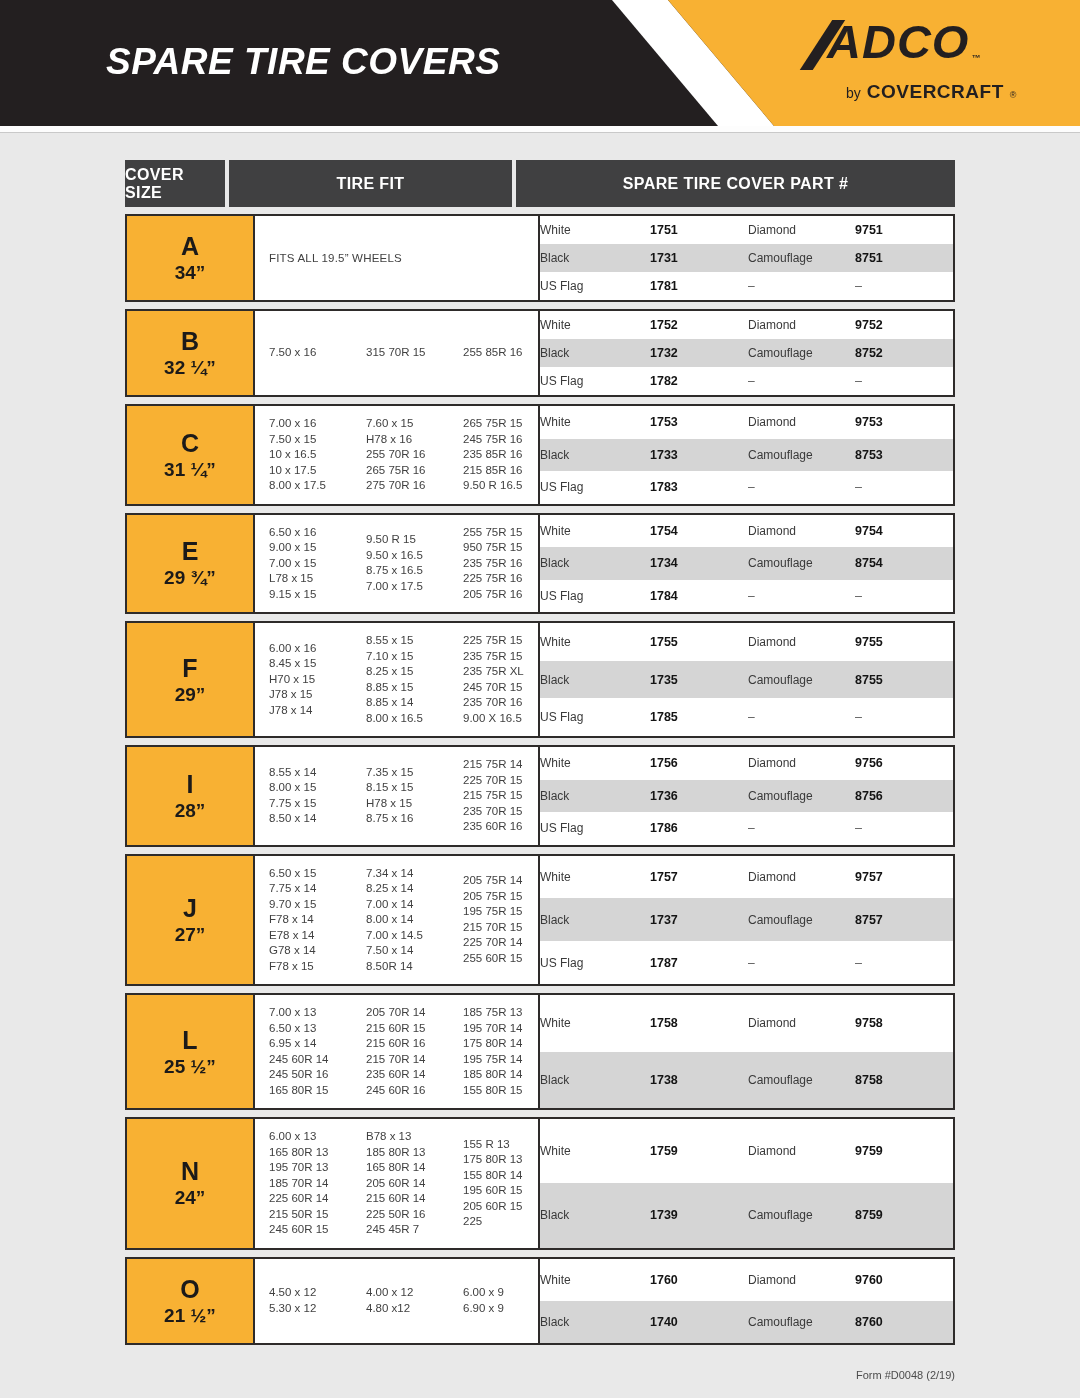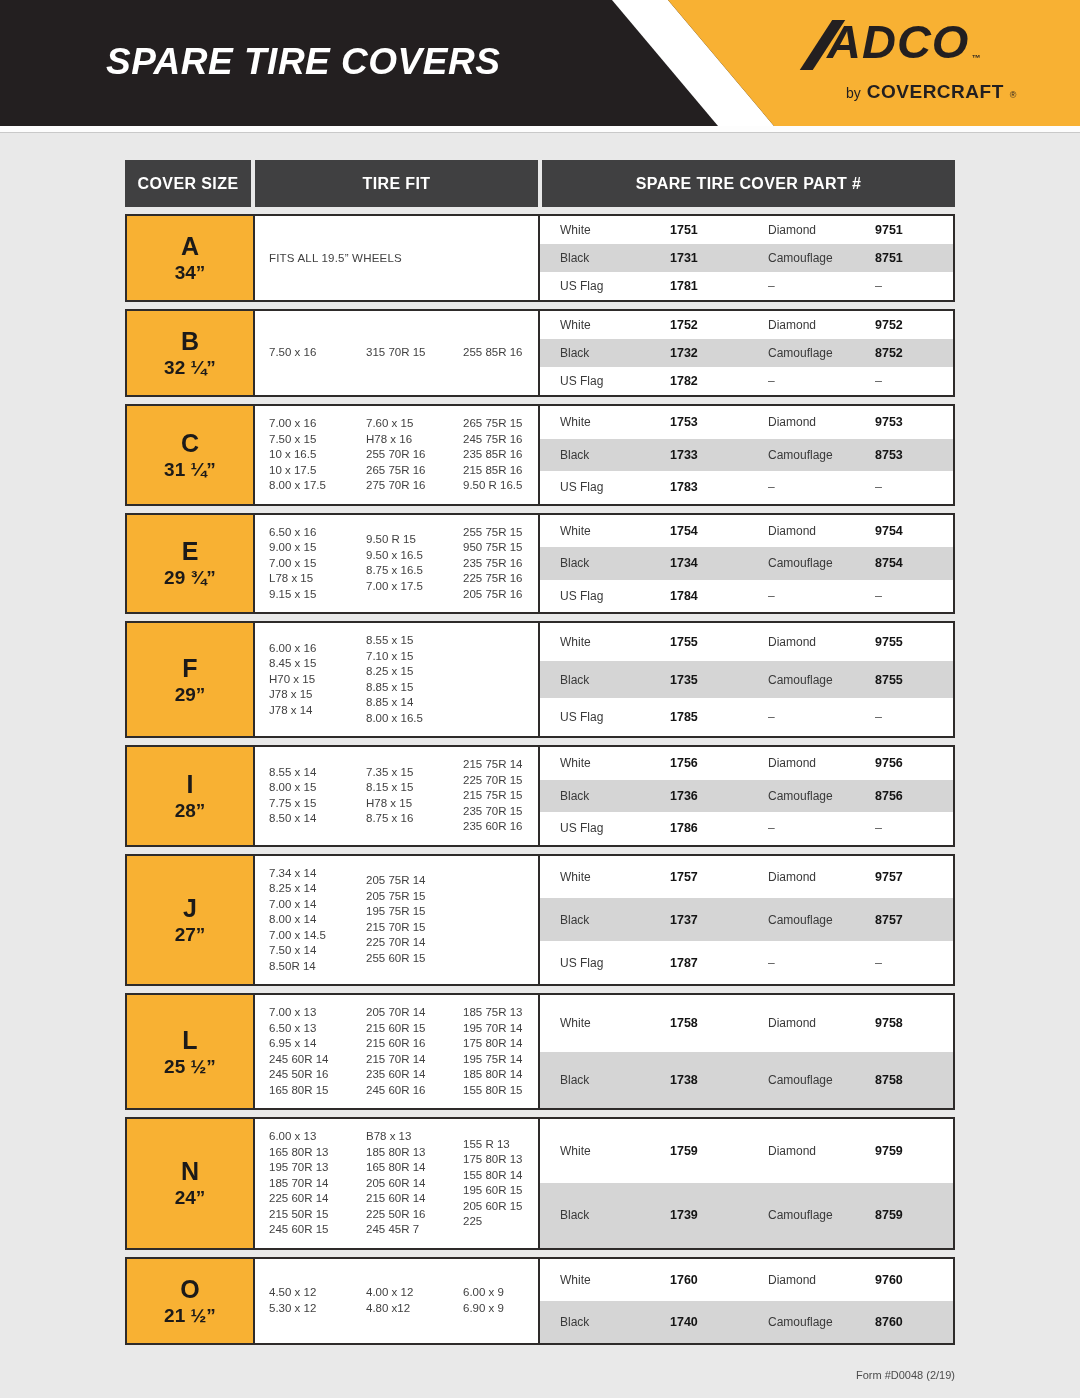--- a/index.html
+++ b/index.html
@@ -30,33 +30,33 @@
   .tm { font-size:9px; font-weight:bold; margin-left:2px; }
   .byline { display:flex; align-items:baseline; gap:6px; margin-top:18px; padding-left:40px; }
   .by { font-size:14px; }
   .covercraft { font-size:19px; font-weight:bold; letter-spacing:.5px; }
   .reg { font-size:9px; }
   
   .sheet { position:absolute; left:125px; top:160px; width:830px; }
   .thead { display:flex; gap:4px; }
   .th { background:var(--th-bg,#404041); color:#fff; font-weight:bold; font-size:16px;
     height:47px; display:flex; align-items:center; justify-content:center; letter-spacing:.4px; }
-  .th.c1 { width:126px; } .th.c2 { width:283px; } .th.c3 { flex:1; }
+  .th.c1 { width:100px; } .th.c2 { width:283px; } .th.c3 { flex:1; }
   .block { display:flex; border:2px solid #2e2b2a; margin-top:7px; min-height:84px; background:#fff; }
   .cover { width:126px; background:var(--yellow,#F8B133); display:flex; flex-direction:column;
     align-items:center; justify-content:center; gap:4px; }
   .letter { font-size:25px; font-weight:bold; color:#1c1a19; line-height:1; }
   .sizev  { font-size:19px; font-weight:bold; color:#1c1a19; line-height:1; }
   .fit { width:287px; box-sizing:border-box; border-left:2px solid #2e2b2a; border-right:2px solid #2e2b2a;
     display:flex; align-items:center; padding:10px 0 10px 14px; background:#fff; }
   .fit-col { width:97px; flex:none; }
   .fit-line { font-size:11.5px; color:#414141; line-height:15.5px; white-space:nowrap; }
   .fit-note { font-size:11.5px; color:#414141; letter-spacing:.2px; }
   .parts { flex:1; display:flex; flex-direction:column; }
-  .prow { flex:1; min-height:28px; display:flex; align-items:center; padding-left:20px; }
+  .prow { flex:1; min-height:28px; display:flex; align-items:center; }
   .prow.shaded { background:var(--shade,#D5D5D5); }
   .plabel  { width:110px; font-size:12px; color:#3a3a3a; }
   .pnum    { width:98px;  font-size:12.5px; font-weight:bold; color:#141414; }
   .plabel2 { width:107px; font-size:12px; color:#3a3a3a; }
   .pnum2   { flex:1; font-size:12.5px; font-weight:bold; color:#141414; }
   .dash { font-weight:normal; color:#555; }
   .form-footer { text-align:right; margin-top:24px; font-size:11px; color:#4c4c4c; }
 </style>
 </head>
 <body>
@@ -268,20 +268,28 @@
             <div class="fit-line">J78 x 14</div>
           </div>
           <div class="fit-col">
             <div class="fit-line">8.55 x 15</div>
             <div class="fit-line">7.10 x 15</div>
             <div class="fit-line">8.25 x 15</div>
             <div class="fit-line">8.85 x 15</div>
             <div class="fit-line">8.85 x 14</div>
             <div class="fit-line">8.00 x 16.5</div>
           </div>
+          <div class="fit-col">
+            <div class="fit-line">225 75R 15</div>
+            <div class="fit-line">235 75R 15</div>
+            <div class="fit-line">235 75R XL</div>
+            <div class="fit-line">245 70R 15</div>
+            <div class="fit-line">235 70R 16</div>
+            <div class="fit-line">9.00 X 16.5</div>
+          </div>
         </div>
     <div class="parts">
           <div class="prow">
             <span class="plabel">White</span>
             <span class="pnum">1755</span>
             <span class="plabel2">Diamond</span>
             <span class="pnum2">9755</span>
           </div>
           <div class="prow shaded">
             <span class="plabel">Black</span>
@@ -345,20 +353,29 @@
           </div>
         </div>
   </div>
 
   <div class="block">
     <div class="cover">
       <div class="letter">J</div>
       <div class="sizev">27”</div>
     </div>
     <div class="fit">
+          <div class="fit-col">
+            <div class="fit-line">6.50 x 15</div>
+            <div class="fit-line">7.75 x 14</div>
+            <div class="fit-line">9.70 x 15</div>
+            <div class="fit-line">F78 x 14</div>
+            <div class="fit-line">E78 x 14</div>
+            <div class="fit-line">G78 x 14</div>
+            <div class="fit-line">F78 x 15</div>
+          </div>
           <div class="fit-col">
             <div class="fit-line">7.34 x 14</div>
             <div class="fit-line">8.25 x 14</div>
             <div class="fit-line">7.00 x 14</div>
             <div class="fit-line">8.00 x 14</div>
             <div class="fit-line">7.00 x 14.5</div>
             <div class="fit-line">7.50 x 14</div>
             <div class="fit-line">8.50R 14</div>
           </div>
           <div class="fit-col">

